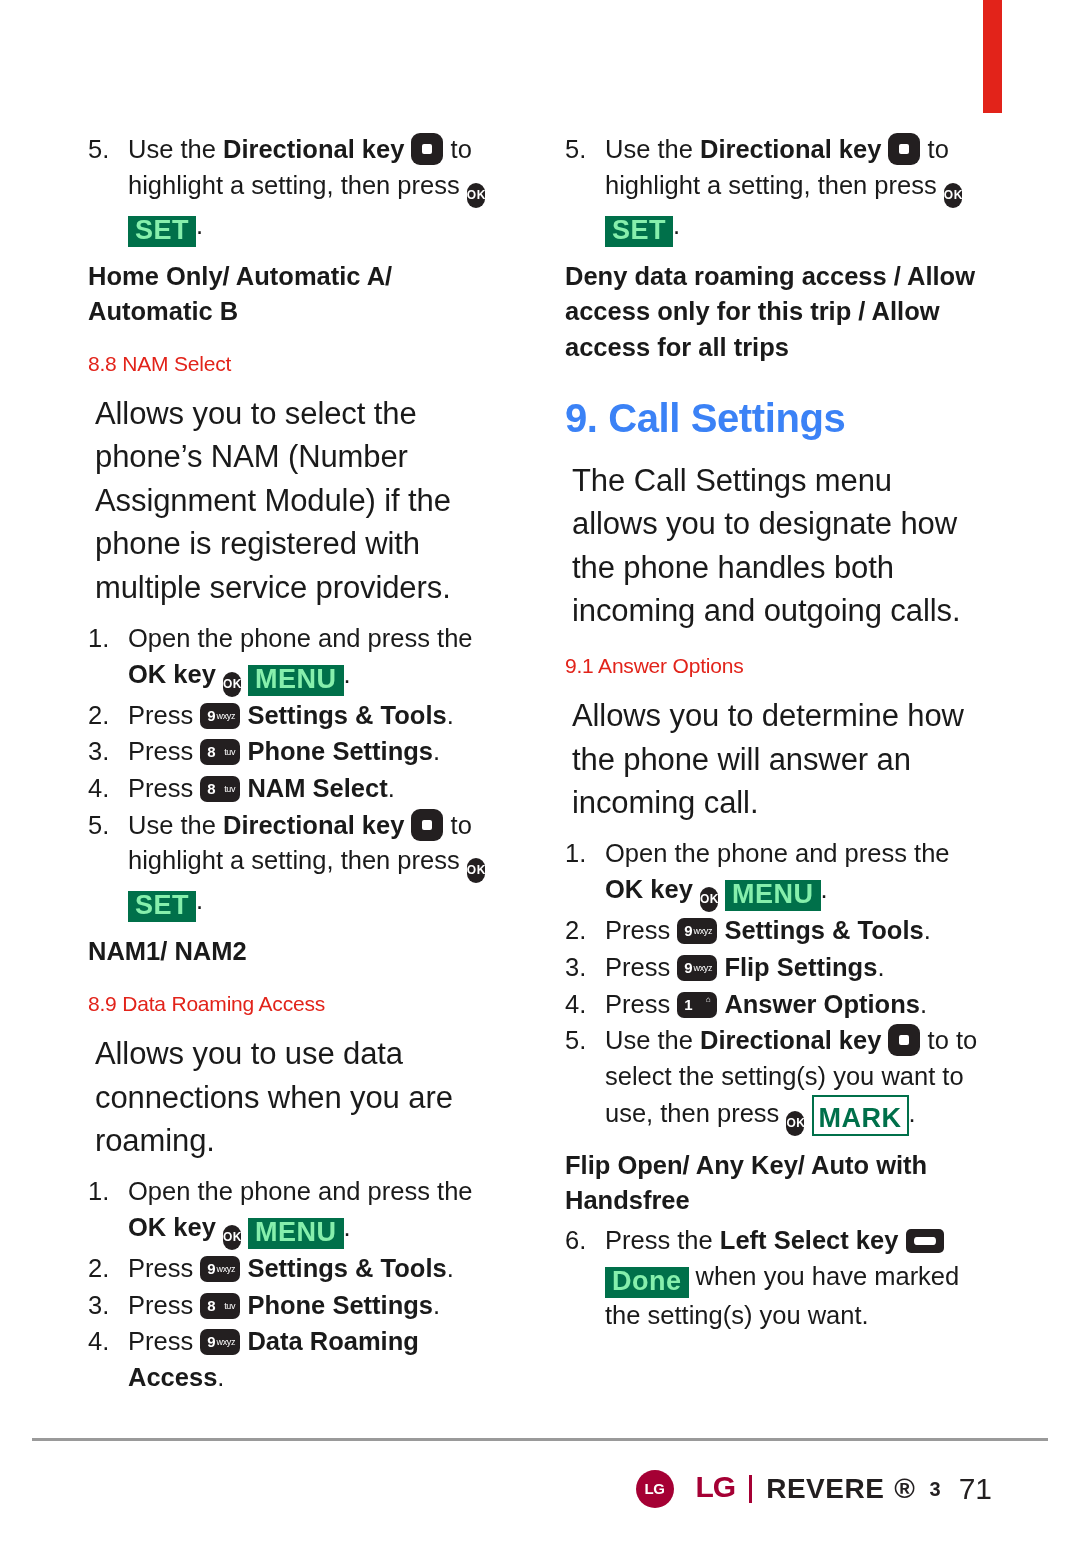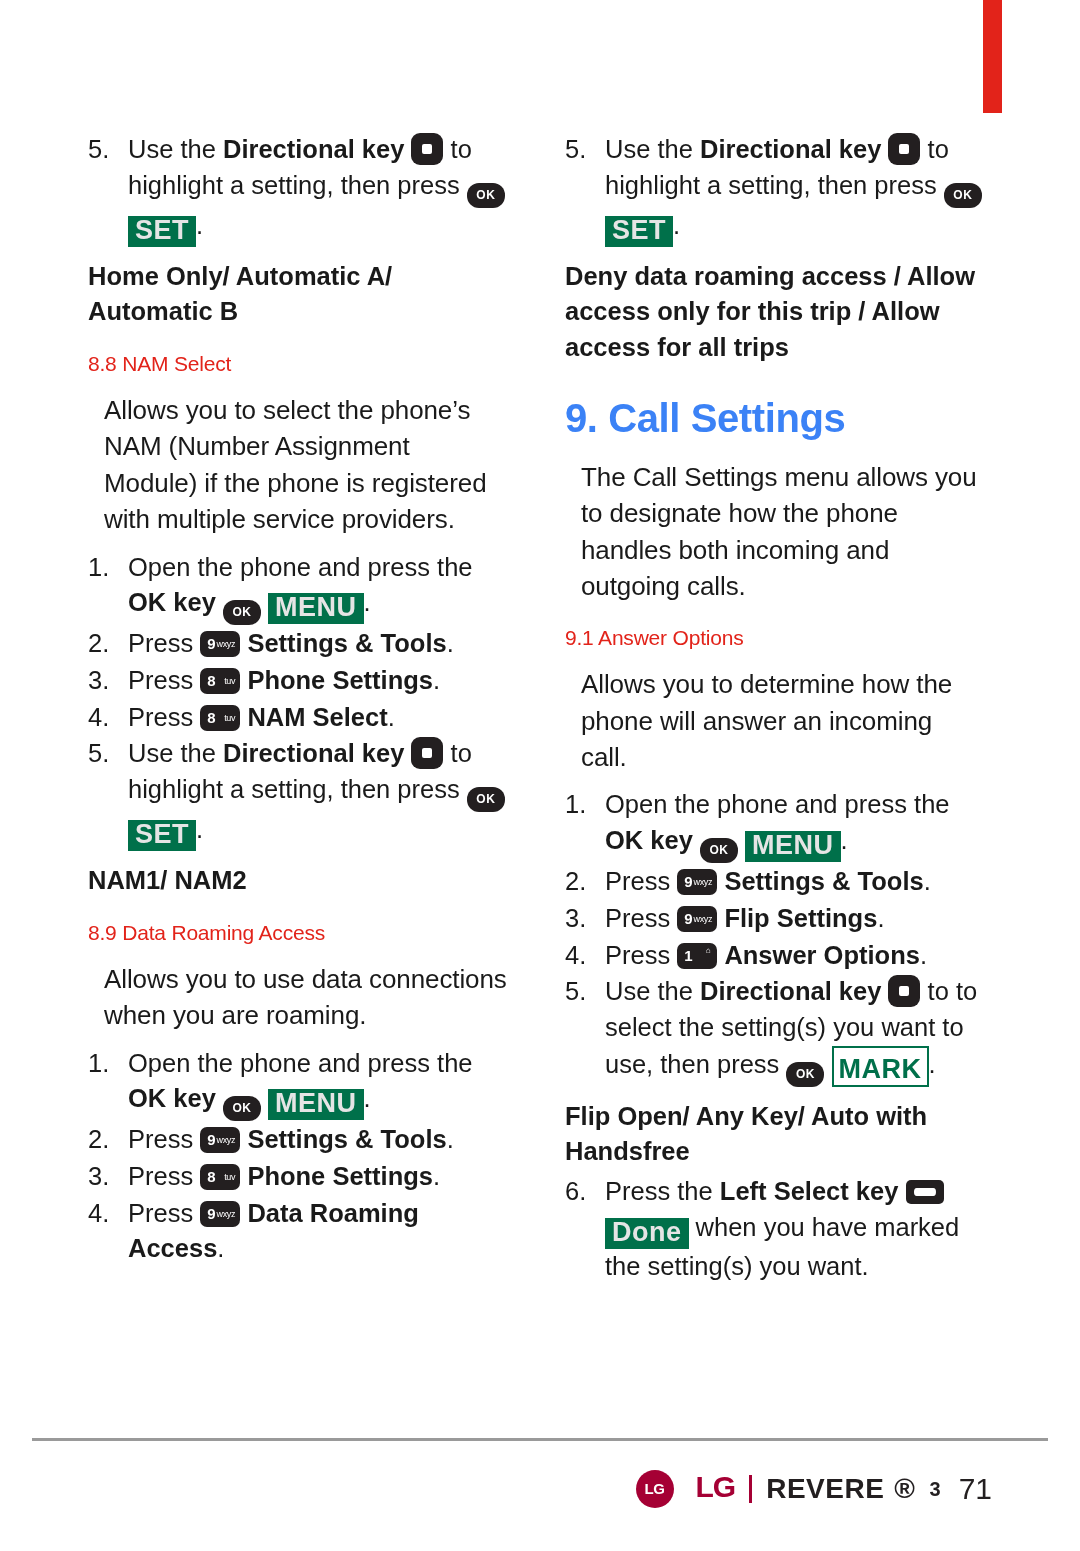--- a/index.html
+++ b/index.html
@@ -36,22 +36,22 @@
   }
   .col {
     position: absolute;
     top: 0;
     width: 420px;
   }
   .col-left { left: 88px; }
   .col-right { left: 565px; }
 
   p.block {
-    margin: 0 0 2px 16px;
-    font-size: 26px;
+    margin: 0 0 2px 7px;
+    font-size: 31px;
     line-height: 1.40;
     letter-spacing: -0.1px;
   }
   .numlist {
     position: relative;
     padding-left: 40px;
     margin: 0 0 1px 0;
     font-size: 25.5px;
     line-height: 1.40;
   }
@@ -84,34 +84,34 @@
     margin: 12px 0 4px 0;
   }
   .gap-sm { height: 10px; }
 
   
   .key {
     display: inline-block;
     vertical-align: -5px;
   }
   .k-ok {
-    width: 38px;
+    width: 18px;
     height: 25px;
     background: #231f20;
     border-radius: 12px;
     color: #fff;
     font-size: 12px;
     font-weight: bold;
     text-align: center;
     line-height: 25px;
     letter-spacing: 0.5px;
   }
   .k-green {
     background: #00704a;
-    color: #e5e5e5;
+    color: #86efac;
     font-weight: bold;
     padding: 1px 7px 3px 7px;
     font-size: 27px;
     line-height: 1;
     letter-spacing: 0.5px;
     vertical-align: -5px;
   }
   .k-white-green {
     border: 2px solid #00704a;
     color: #00704a;

